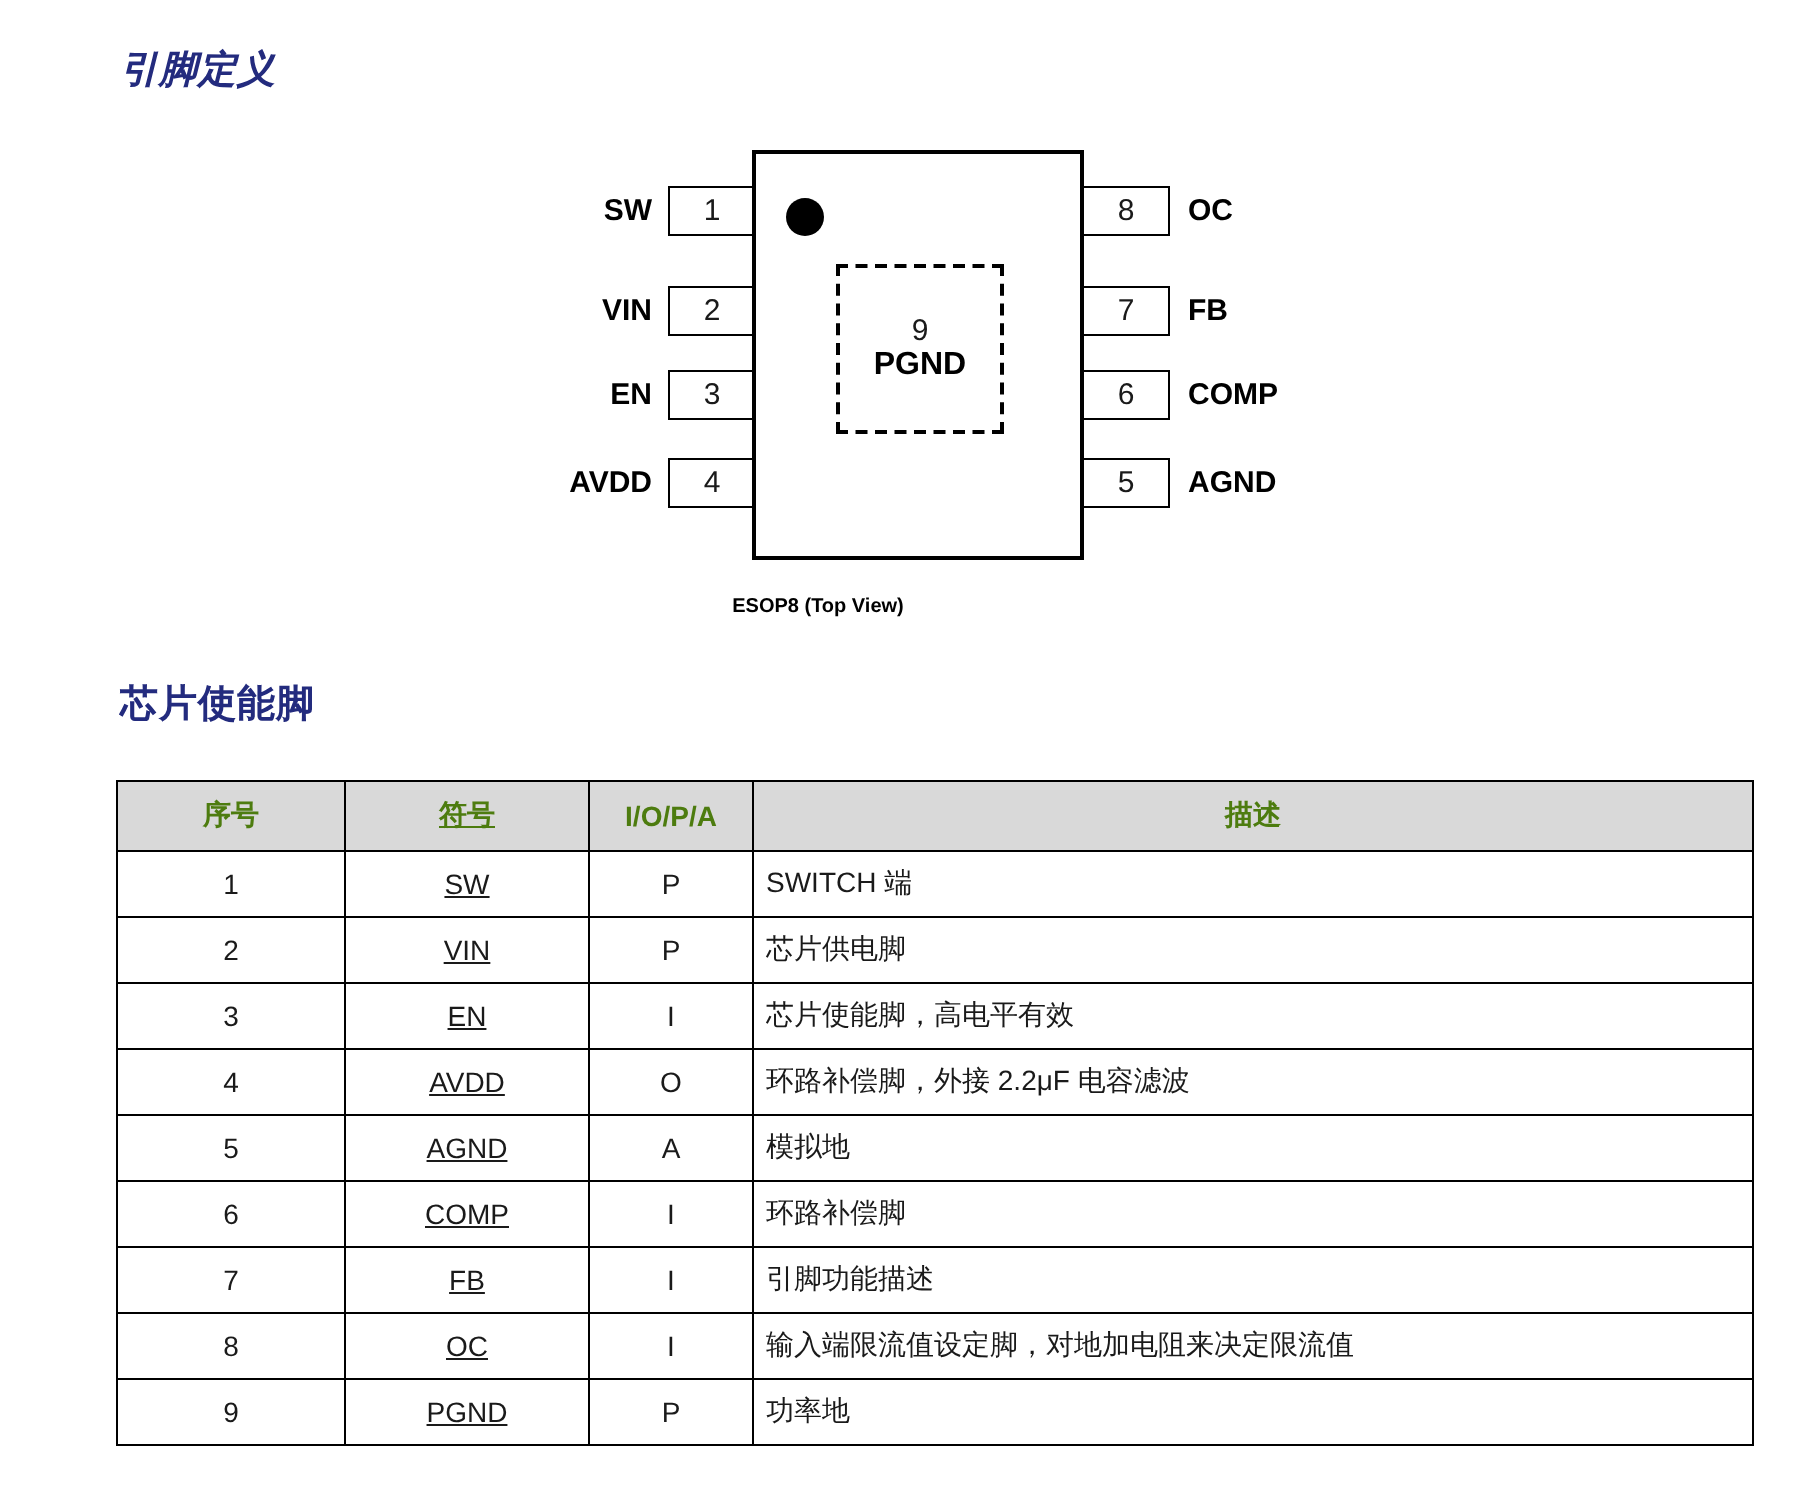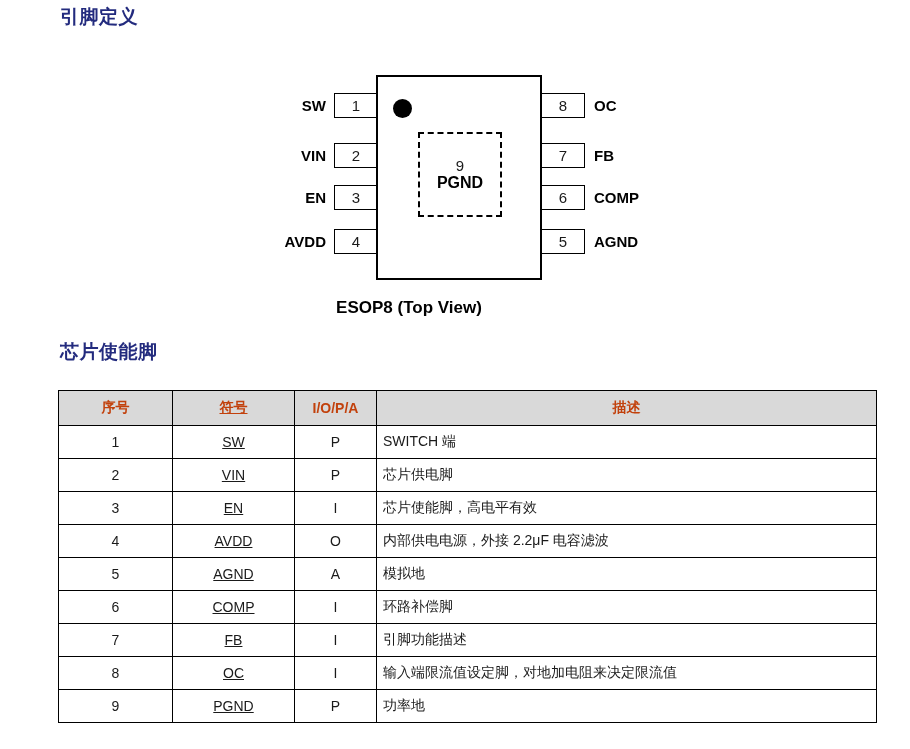--- a/index.html
+++ b/index.html
@@ -18,21 +18,21 @@
 
   
   .section-heading {
     position: absolute;
     font-size: 19px;
     font-weight: bold;
     color: #232b7e;
     letter-spacing: 0.5px;
     white-space: nowrap;
   }
-  #heading-pin-definition { left: 60px; top: 4px; }
+  #heading-pin-definition { left: 60px; top: 22px; font-style: italic; }
   #heading-pin-function   { left: 60px; top: 339px; }
 
   
   #package-diagram {
     position: absolute;
     left: 0;
     top: 60px;
     width: 910px;
     height: 260px;
   }
@@ -109,21 +109,21 @@
   }
   .pin-name.left  { right: 584px; text-align: right; }
   .pin-name.right { left: 594px;  text-align: left;  }
 
   .diagram-caption {
     position: absolute;
     top: 238px;
     left: 0;
     width: 818px;
     text-align: center;
-    font-size: 17px;
+    font-size: 10px;
     font-weight: bold;
     color: #000000;
   }
 
   
   #pin-table {
     position: absolute;
     left: 58px;
     top: 390px;
     width: 818px;
@@ -135,21 +135,21 @@
     border: 1.3px solid #000000;
     height: 33px;
     font-size: 14px;
     color: #1a1a1a;
     padding: 0 6px;
     box-sizing: border-box;
   }
   #pin-table thead th {
     background: #d9d9d9;
     font-weight: bold;
-    color: #c2410c;
+    color: #4d7c0f;
     text-align: center;
     height: 35px;
   }
   .col-no   { width: 114px; text-align: center; }
   .col-sym  { width: 122px; text-align: center; text-decoration: underline; }
   .col-iopa { width: 82px;  text-align: center; }
   .col-desc { width: 500px; text-align: left; padding-left: 12px; }
 </style>
 </head>
 <body>
@@ -220,21 +220,21 @@
       <tr>
         <td class="col-no">3</td>
         <td class="col-sym">EN</td>
         <td class="col-iopa">I</td>
         <td class="col-desc">芯片使能脚，高电平有效</td>
       </tr>
       <tr>
         <td class="col-no">4</td>
         <td class="col-sym">AVDD</td>
         <td class="col-iopa">O</td>
-        <td class="col-desc">内部供电电源，外接 2.2μF 电容滤波</td>
+        <td class="col-desc">环路补偿脚，外接 2.2μF 电容滤波</td>
       </tr>
       <tr>
         <td class="col-no">5</td>
         <td class="col-sym">AGND</td>
         <td class="col-iopa">A</td>
         <td class="col-desc">模拟地</td>
       </tr>
       <tr>
         <td class="col-no">6</td>
         <td class="col-sym">COMP</td>

